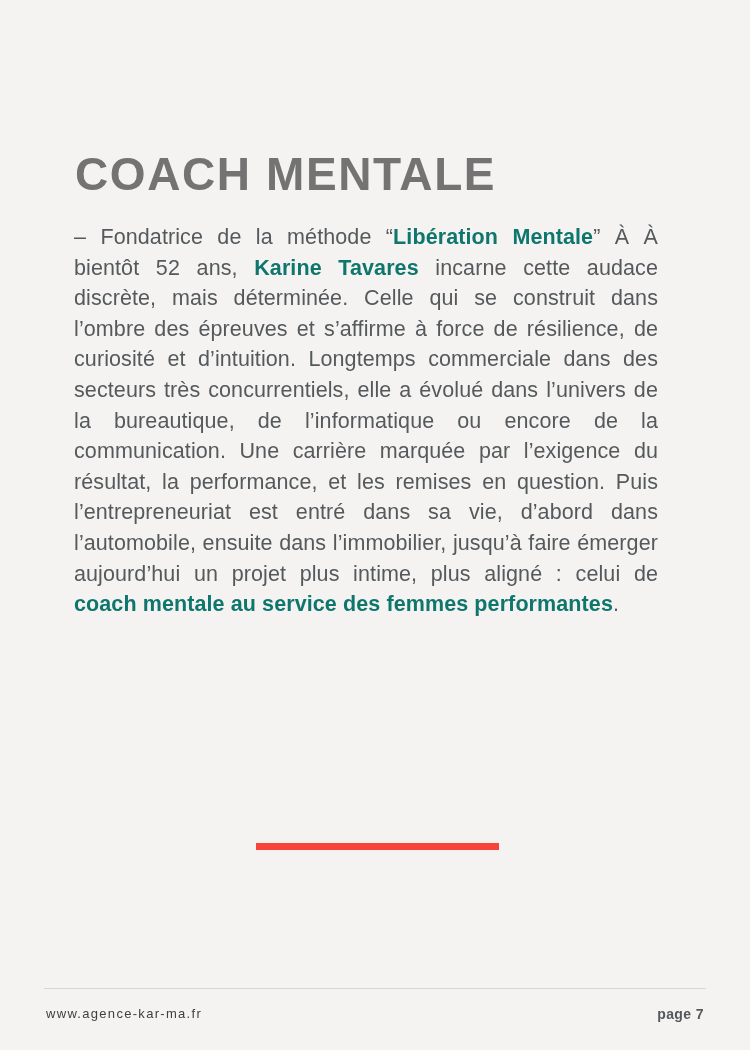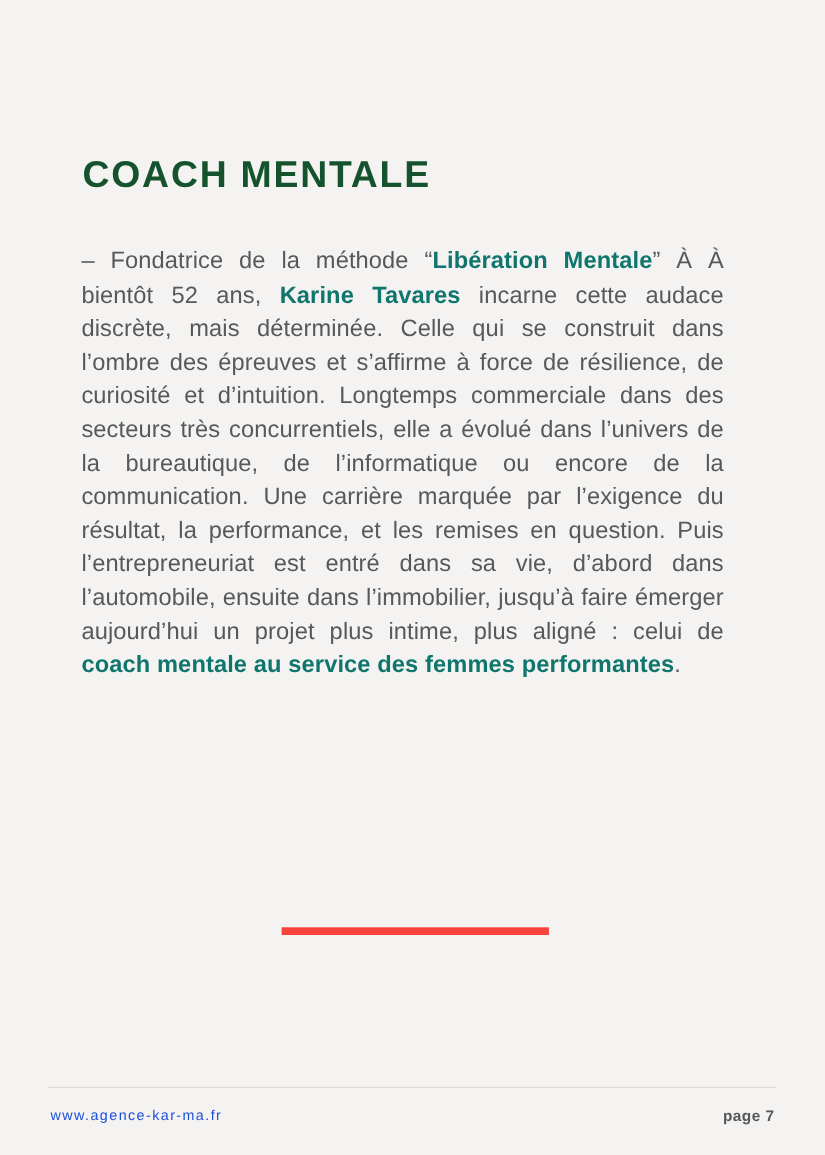--- a/index.html
+++ b/index.html
@@ -18,24 +18,24 @@
 
   .page {
     position: absolute;
     inset: 0;
   }
 
   .title {
     position: absolute;
     left: 75px;
     top: 118px;
-    font-size: 34px;
+    font-size: 46px;
     font-weight: bold;
     letter-spacing: 1.6px;
-    color: #14532d;
+    color: #737373;
     text-transform: uppercase;
     line-height: 1.1;
   }
 
   .body-copy {
     position: absolute;
     left: 74px;
     top: 222px;
     width: 584px;
     font-size: 21.5px;
@@ -76,21 +76,21 @@
     height: 1px;
     background: #d8d6d3;
   }
 
   .footer-left {
     position: absolute;
     left: 46px;
     top: 18px;
     font-size: 13px;
     letter-spacing: 1.3px;
-    color: #1d4ed8;
+    color: #404040;
     text-align: center;
   }
 
   .footer-right {
     position: absolute;
     right: 46px;
     top: 18px;
     font-size: 14px;
     letter-spacing: 0.4px;
     color: #55595c;

